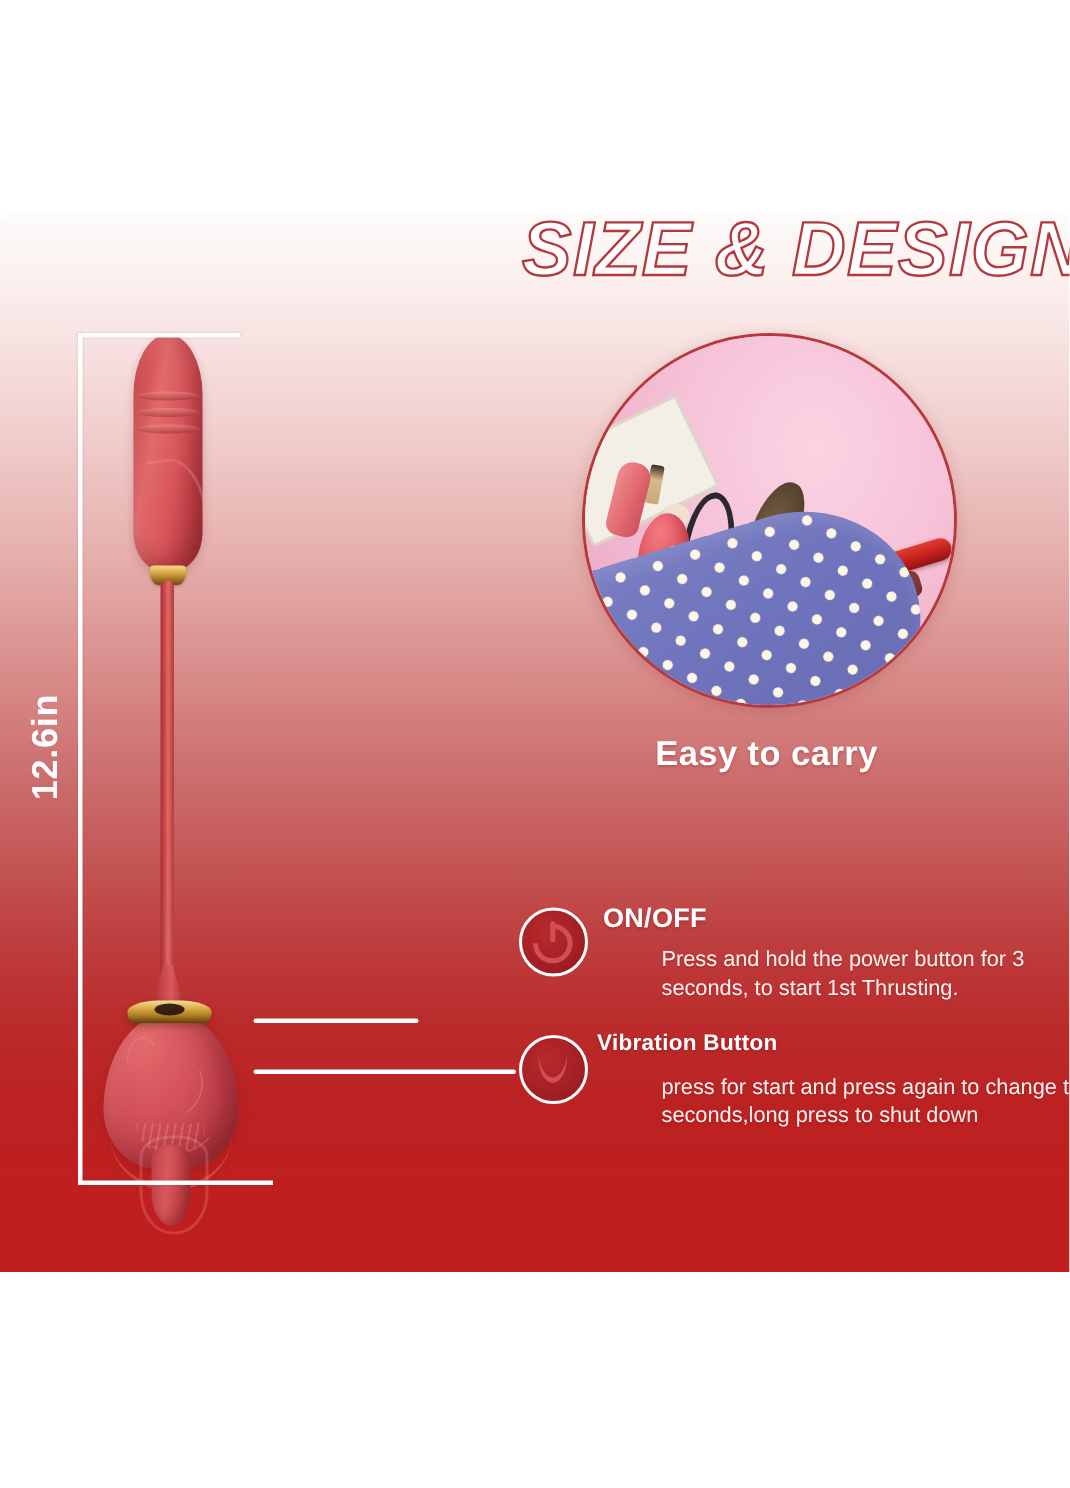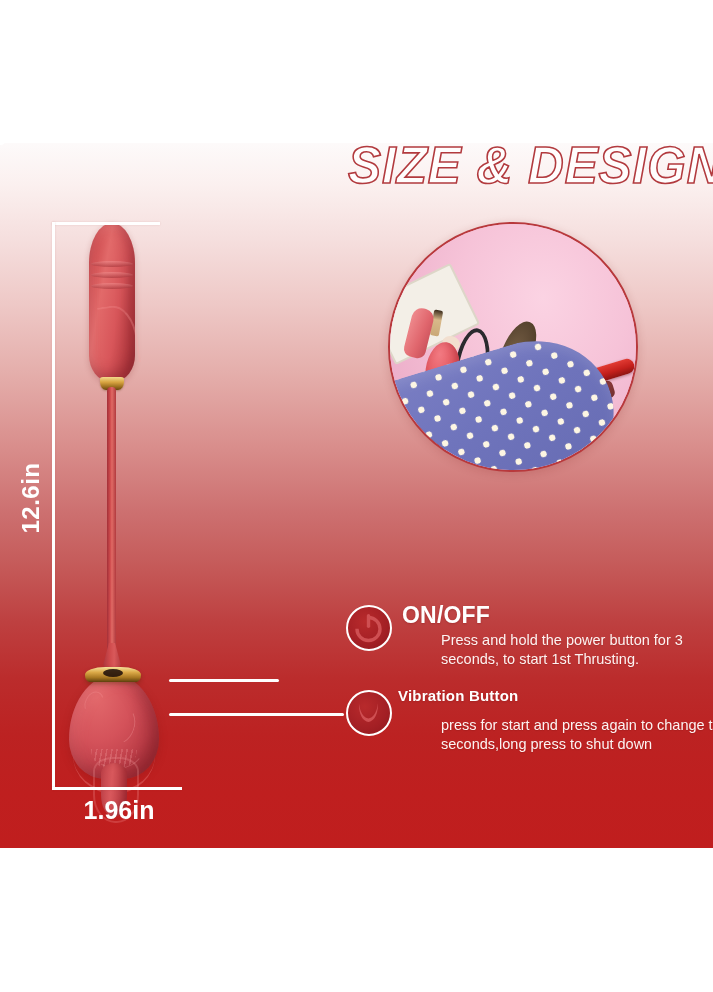--- a/index.html
+++ b/index.html
@@ -543,21 +543,21 @@
     white-space: nowrap;
     text-shadow: 0 1px 2px rgba(120,20,20,.3);
   }
   .f-desc {
     position: absolute;
     color: #fdf3f2;
     line-height: 1.32;
     text-shadow: 0 1px 1px rgba(120,20,20,.25);
     margin-left: 38px;
   }
-  #t-onoff { left: 402px; top: 602px; font-size: 23px; letter-spacing: .2px; text-align: right; }
+  #t-onoff { left: 402px; top: 602px; font-size: 18px; letter-spacing: .2px; text-align: right; }
   #d-onoff { left: 403px; top: 631px; width: 300px; font-size: 14.5px; }
   #t-vib   { left: 398px; top: 687px; font-size: 15px; letter-spacing: .2px; }
   #d-vib   { left: 403px; top: 716px; width: 300px; font-size: 14.5px; }
 </style>
 </head>
 <body>
 
 <div id="stage">
 
   <div id="panel">
@@ -577,20 +577,21 @@
         <div class="lip1-case"></div>
         <div class="lip2-tip"></div>
         <div class="lip2-case"></div>
         <div class="lip3"></div>
         <div class="zipper-dark"></div>
         <div class="zipper"></div>
         <div class="pouch"></div>
       </div>
     </div>
 
+    <div id="easy-caption" style="top:346px;">Easy to carry</div>
 
     <div id="product">
       <div class="head"></div>
       <div class="head-ring r1"></div>
       <div class="head-ring r2"></div>
       <div class="head-ring r3"></div>
       <div class="head-swirl"></div>
       <div class="gold-band-top"></div>
       <div class="stem"></div>
       <div class="stem-flare"></div>
@@ -632,19 +633,18 @@
       </div>
       <div class="f-title" id="t-vib" style="top:544px;">Vibration  Button</div>
       <div class="f-desc" id="d-vib" style="top:573px;">press for start and press again to change the seconds,long press to shut down</div>
     </div>
 
     <div class="dim-line" id="dim-top-h" style="top:79px;"></div>
     <div class="dim-line" id="dim-left-v" style="top:79px;"></div>
     <div class="dim-line" id="dim-bottom-h" style="top:644px;"></div>
 
     <div class="dim-label" id="label-126in" style="top:341px;">12.6in</div>
-    <div class="dim-label" id="label-196in" style="top:653px;">1.96in</div>
 
   </div>
 
   <div id="title">SIZE &amp; DESIGN</div>
 
 </div>
 
 </body></html>

